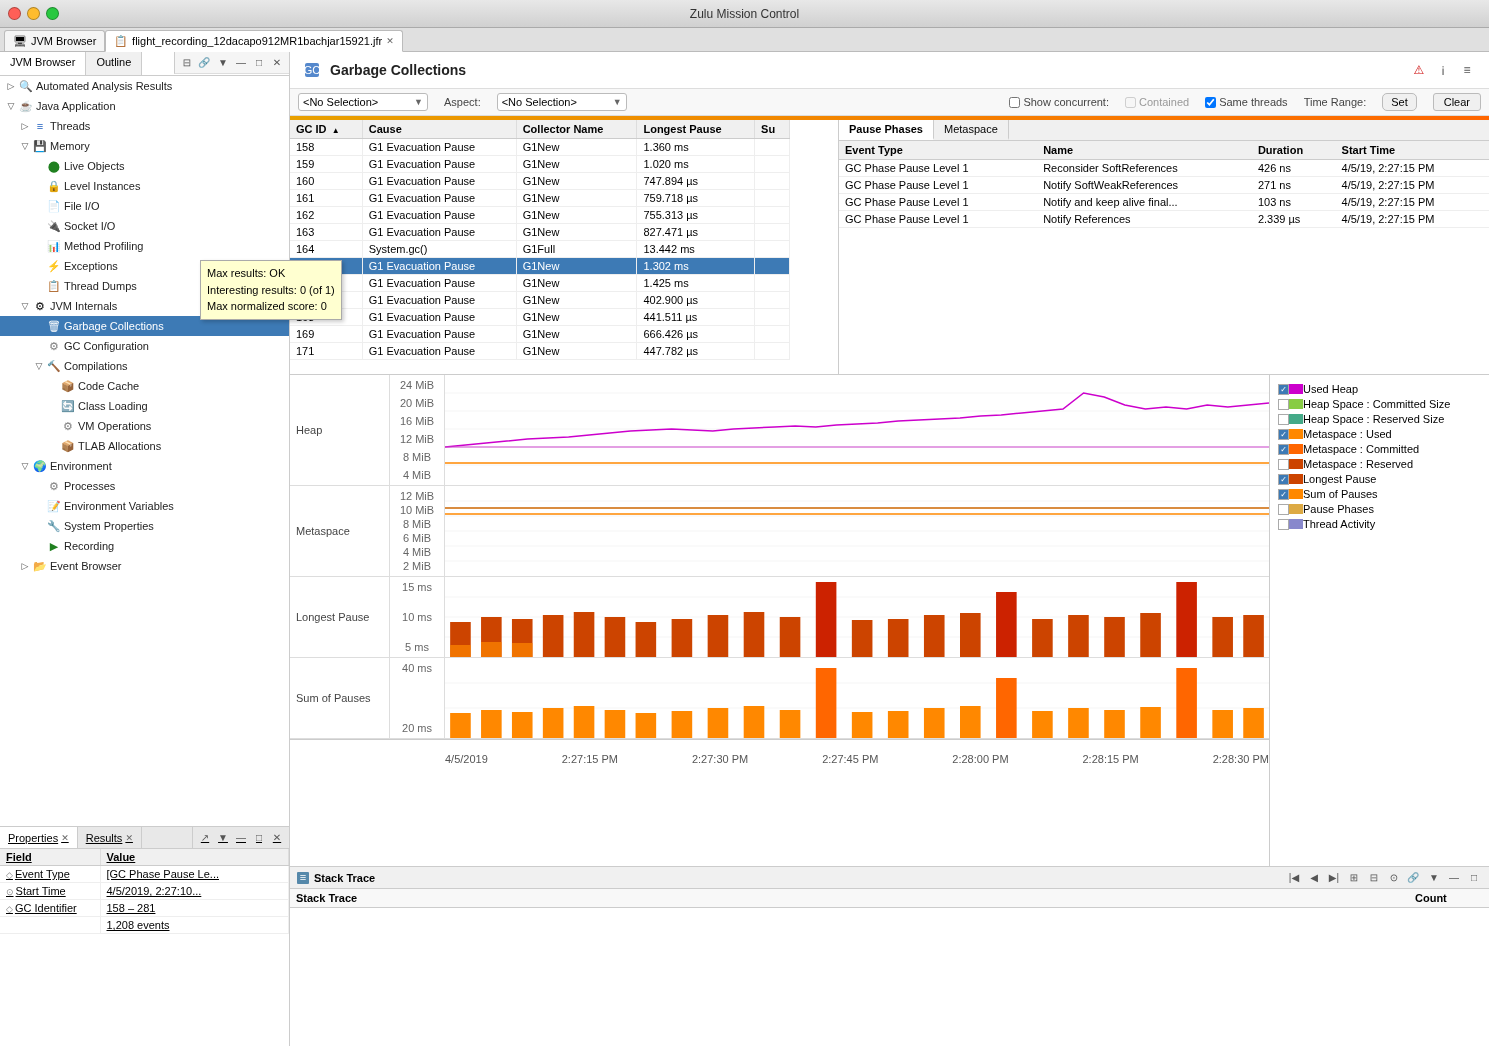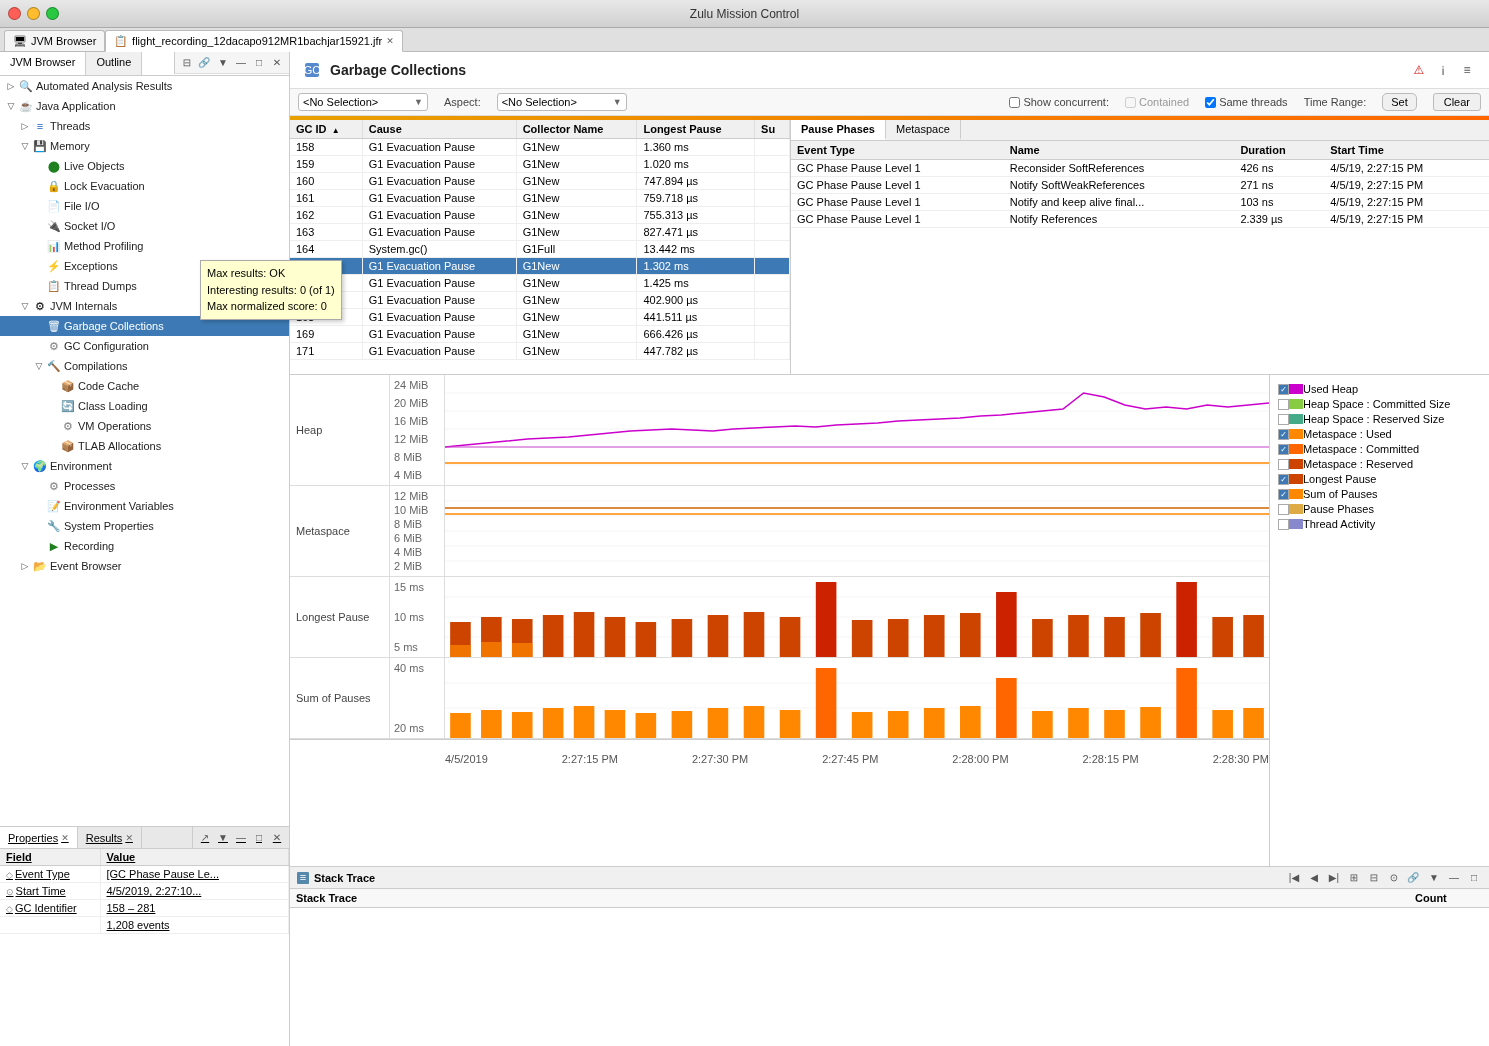--- a/index.html
+++ b/index.html
@@ -235,21 +235,21 @@
       font-size: 11px;
     }
 
     
     .orange-bar { height: 4px; background: linear-gradient(to right, #e8a000, #ff6600); }
 
     
     .table-chart-area { flex: 1; display: flex; flex-direction: column; overflow: hidden; }
 
     
-    .gc-table-container { height: 255px; overflow-y: auto; border-bottom: 1px solid #ccc; display: flex; }
+    .gc-table-container { height: 255px; overflow-y: auto; border-bottom: 1px solid #ccc; display: flex; gap: 48px; }
     .gc-main-table { width: 500px; flex-shrink: 0; overflow: hidden; }
     .gc-side-panel { flex: 1; display: flex; flex-direction: column; border-left: 1px solid #ccc; }
 
     .data-table { width: 100%; border-collapse: collapse; }
     .data-table th {
       background: #f0f0f0;
       border-bottom: 1px solid #ccc;
       border-right: 1px solid #ddd;
       padding: 3px 6px;
       font-weight: 600;
@@ -293,21 +293,21 @@
     .side-panel-table td { border-bottom: 1px solid #eee; padding: 2px 6px; font-size: 11px; }
 
     
     .charts-area { flex: 1; display: flex; overflow: hidden; }
     .charts-main { flex: 1; overflow-y: auto; position: relative; }
     .charts-legend { width: 220px; border-left: 1px solid #ccc; padding: 8px; overflow-y: auto; }
 
     .chart-section { border-bottom: 1px solid #ddd; }
     .chart-label-col { width: 100px; flex-shrink: 0; padding: 0 6px; display: flex; align-items: center; border-right: 1px solid #ddd; font-size: 11px; color: #444; font-weight: 500; }
     .chart-row { display: flex; align-items: stretch; }
-    .chart-y-axis { width: 55px; flex-shrink: 0; border-right: 1px solid #ddd; display: flex; flex-direction: column; justify-content: space-between; padding: 4px 4px; font-size: 9px; color: #666; text-align: left; }
+    .chart-y-axis { width: 55px; flex-shrink: 0; border-right: 1px solid #ddd; display: flex; flex-direction: column; justify-content: space-between; padding: 4px 4px; font-size: 9px; color: #666; text-align: center; }
     .chart-canvas-area { flex: 1; position: relative; background: #fff; }
 
     
     .heap-chart { height: 110px; }
     .metaspace-chart { height: 90px; }
     .longest-pause-chart { height: 80px; }
     .sum-pauses-chart { height: 80px; }
 
     .x-axis-bar {
       display: flex;
@@ -431,21 +431,21 @@
         <div class="tree-item">
           <div class="tree-indent" style="width:32px"></div>
           <div class="tree-expand">&nbsp;</div>
           <div class="tree-icon icon-green">⬤</div>
           <span class="tree-label">Live Objects</span>
         </div>
         <div class="tree-item">
           <div class="tree-indent" style="width:32px"></div>
           <div class="tree-expand">&nbsp;</div>
           <div class="tree-icon icon-gray">🔒</div>
-          <span class="tree-label">Lock Evacuation</span>
+          <span class="tree-label">Level Instances</span>
         </div>
         <div class="tree-item">
           <div class="tree-indent" style="width:32px"></div>
           <div class="tree-expand">&nbsp;</div>
           <div class="tree-icon icon-blue">📄</div>
           <span class="tree-label">File I/O</span>
         </div>
         <div class="tree-item">
           <div class="tree-indent" style="width:32px"></div>
           <div class="tree-expand">&nbsp;</div>

